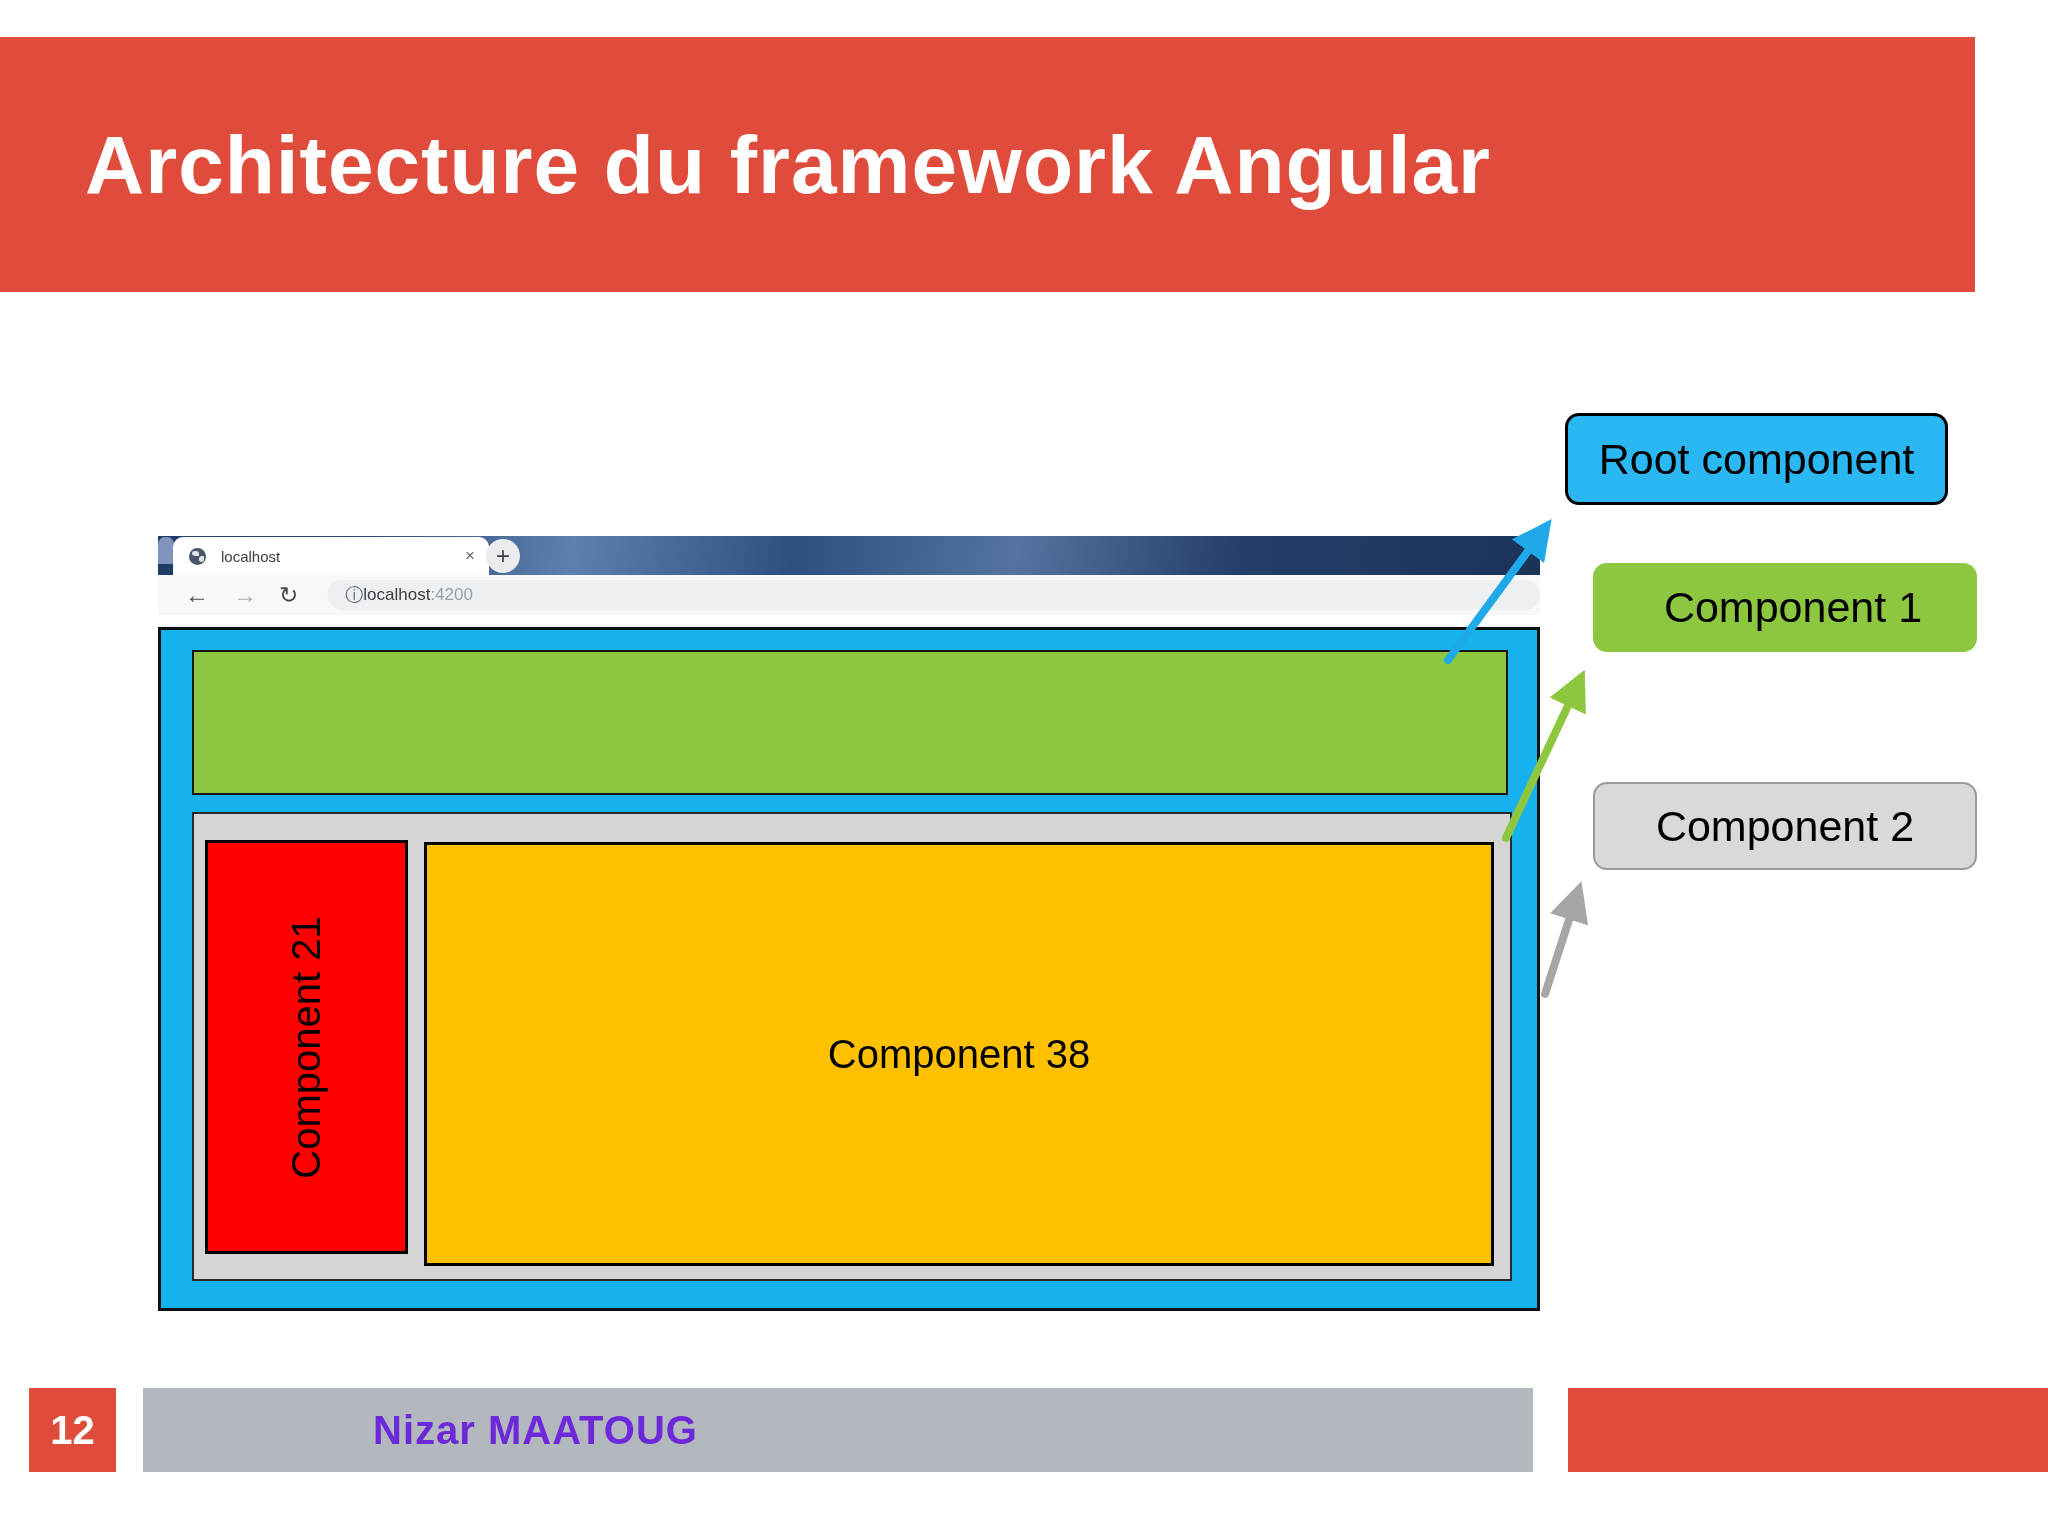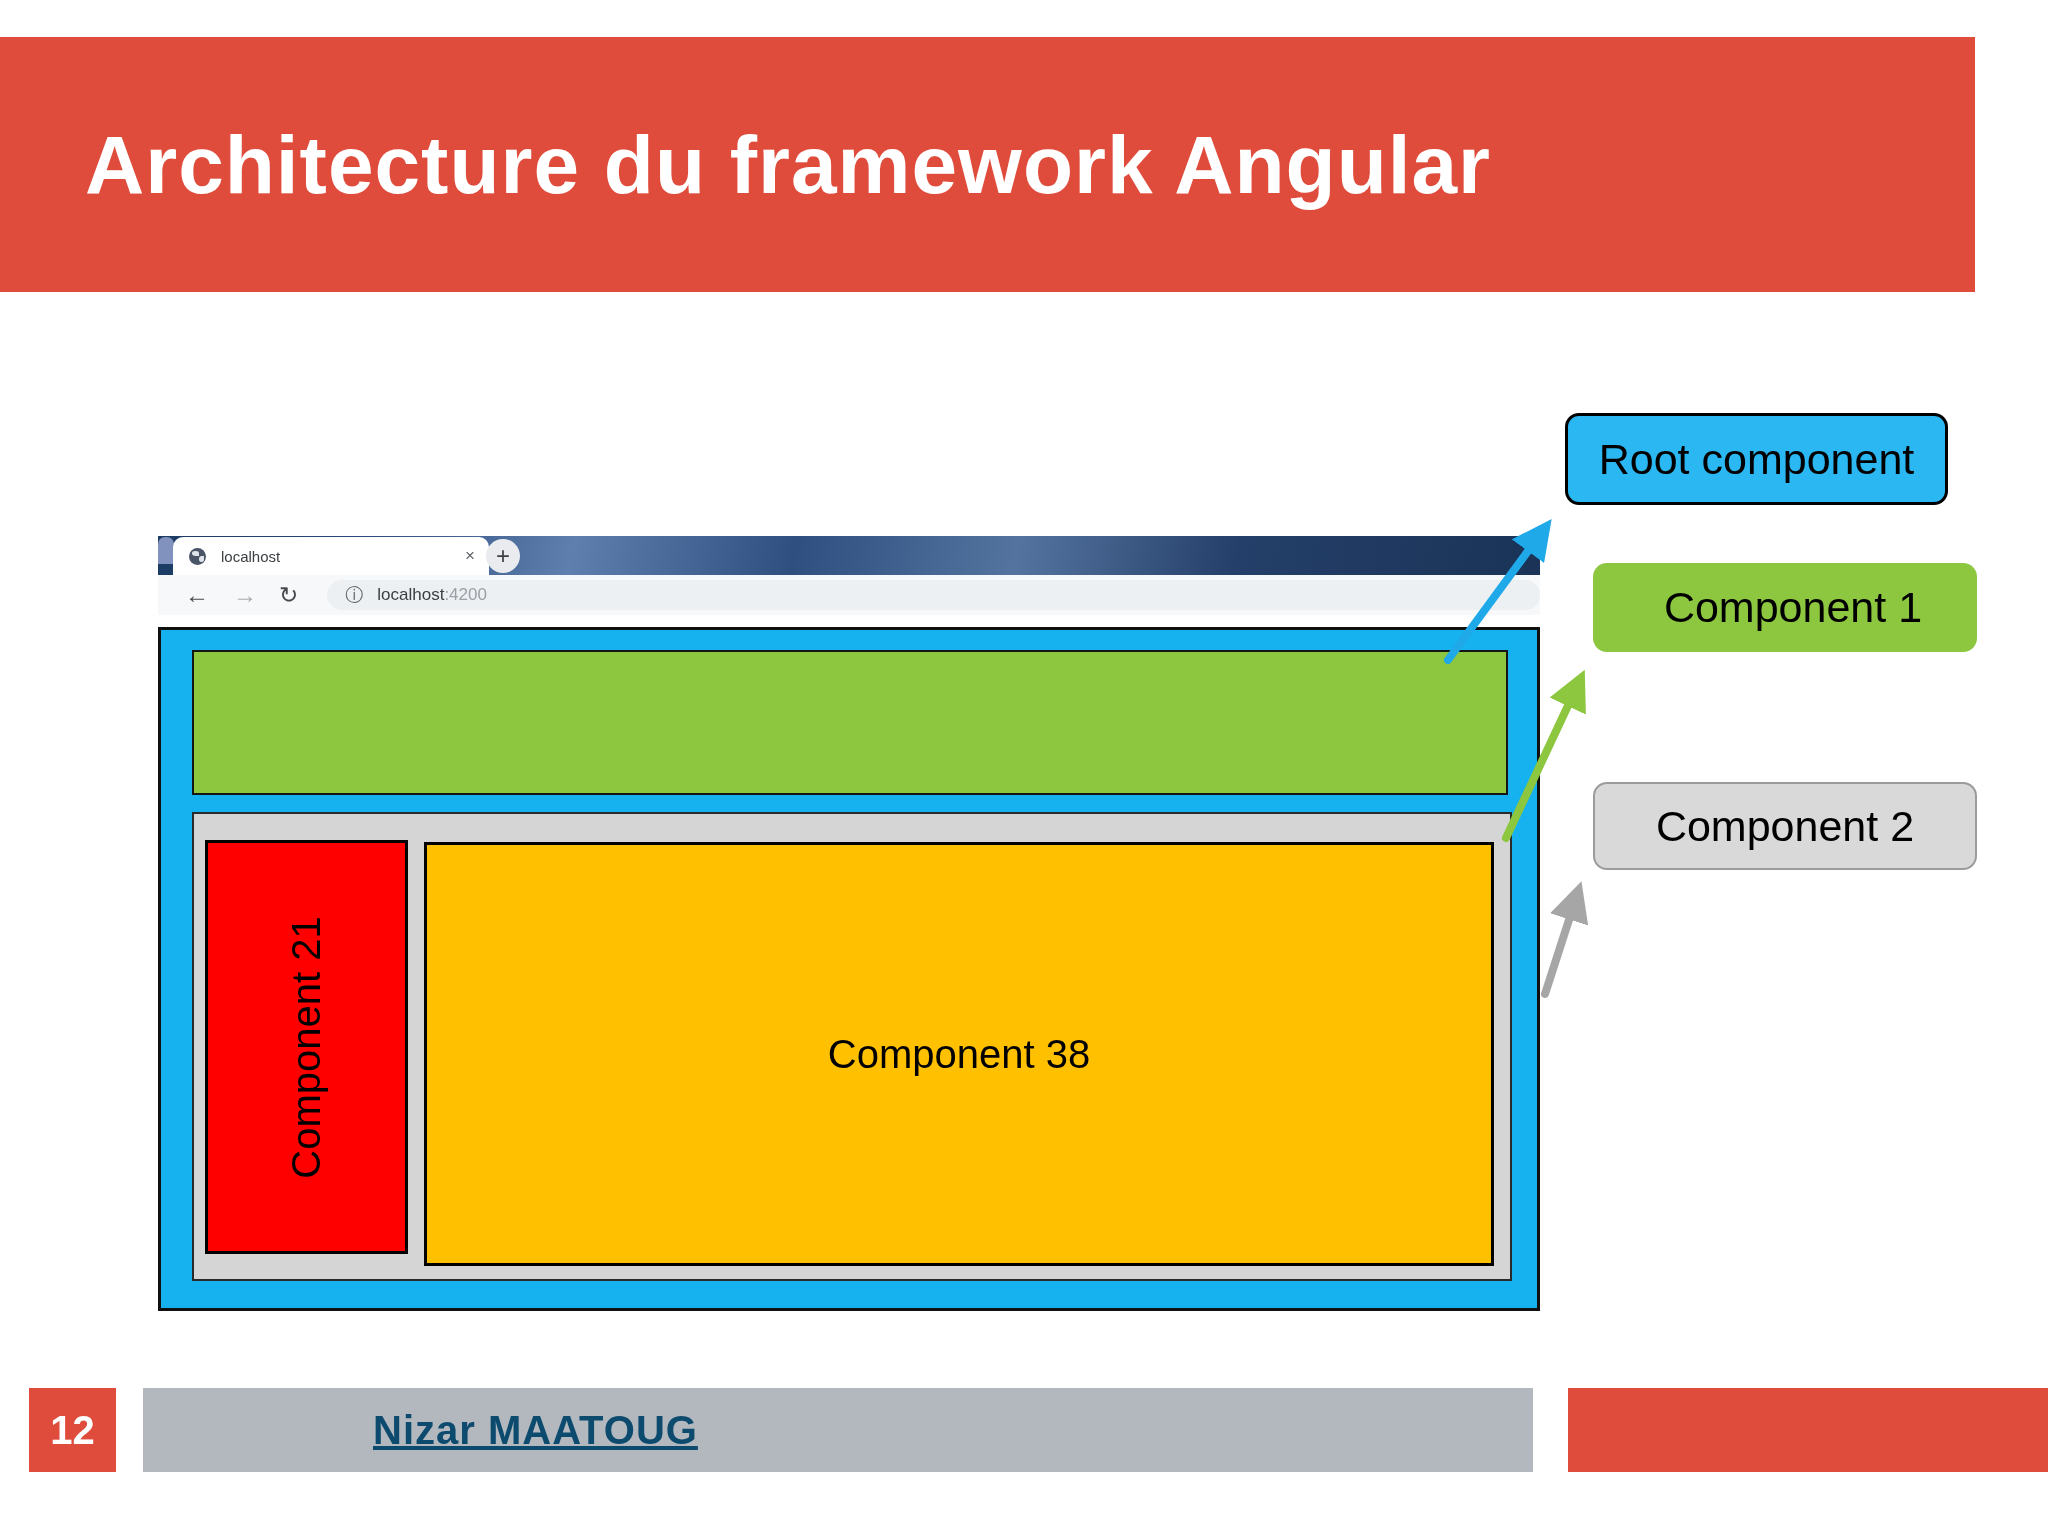--- a/index.html
+++ b/index.html
@@ -27,21 +27,21 @@
           display:flex;align-items:center;justify-content:center;font-size:24px;color:#3c4043;}
   #toolbar{left:158px;top:575px;width:1382px;height:40px;background:#f7f8f9;
            display:flex;align-items:center;}
   .navic{font-size:24px;line-height:1;}
   #back-icon{margin-left:27px;color:#474b50;}
   #fwd-icon{margin-left:24px;color:#a8adb3;}
   #reload-icon{margin-left:22px;color:#474b50;font-size:23px;}
   #omnibox{margin-left:29px;width:1214px;height:30px;background:#edf0f2;border-radius:15px;
            display:flex;align-items:center;}
   #info-icon{margin-left:18px;font-size:18px;color:#5f6368;}
-  #url{margin-left:14px;font-size:17px;}
+  #url{font-size:17px;}
   #url .host{color:#3c4043;}
   #url .port{color:#9aa0a6;}
 
   
   #bluebox{left:158px;top:627px;width:1382px;height:684px;background:#16B2F0;border:3px solid #101010;}
   #greenbar{left:31px;top:20px;width:1316px;height:145px;background:#8DC63F;border:2px solid #151515;}
   #grayarea{left:31px;top:182px;width:1320px;height:469px;background:#D5D5D5;border:2px solid #2a2a2a;}
   #redbox{left:11px;top:26px;width:203px;height:414px;background:#FF0000;border:3px solid #000;
           display:flex;align-items:center;justify-content:center;}
   #redbox span{transform:rotate(-90deg);white-space:nowrap;font-size:40px;color:#000;}
@@ -56,21 +56,21 @@
 
   
   #arrows{left:0;top:0;width:2048px;height:1536px;pointer-events:none;}
 
   
   .footer-red{background:#E04C3C;}
   #pagenum{left:29px;top:1388px;width:87px;height:84px;display:flex;align-items:center;justify-content:center;
            color:#fff;font-size:40px;font-weight:bold;}
   #footer-bar{left:143px;top:1388px;width:1390px;height:84px;background:#B3B8BF;
               display:flex;align-items:center;}
-  #footer-bar span{padding-left:230px;color:#0c4a6e;font-size:40px;font-weight:bold;letter-spacing:1px;text-decoration:underline;}
+  #footer-bar span{padding-left:230px;color:#6d28d9;font-size:40px;font-weight:bold;letter-spacing:1px;}
   #footer-right{left:1568px;top:1388px;width:480px;height:84px;}
 </style>
 </head>
 <body>
 
 <div id="slide">
 
   <div id="banner" class="abs">
     <h1>Architecture du framework Angular</h1>
   </div>

